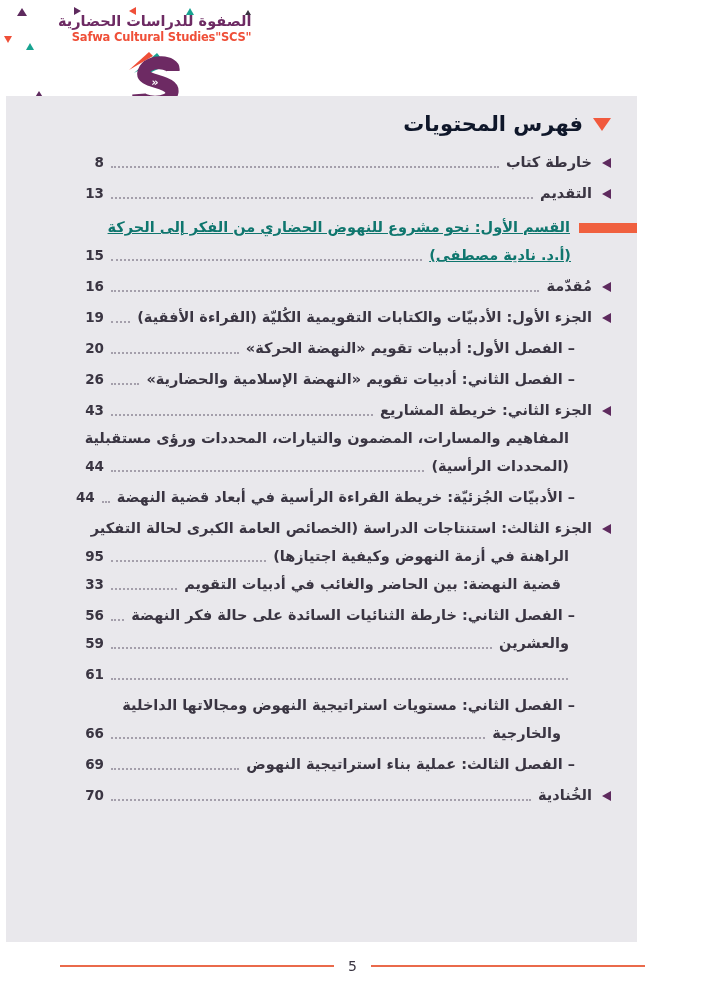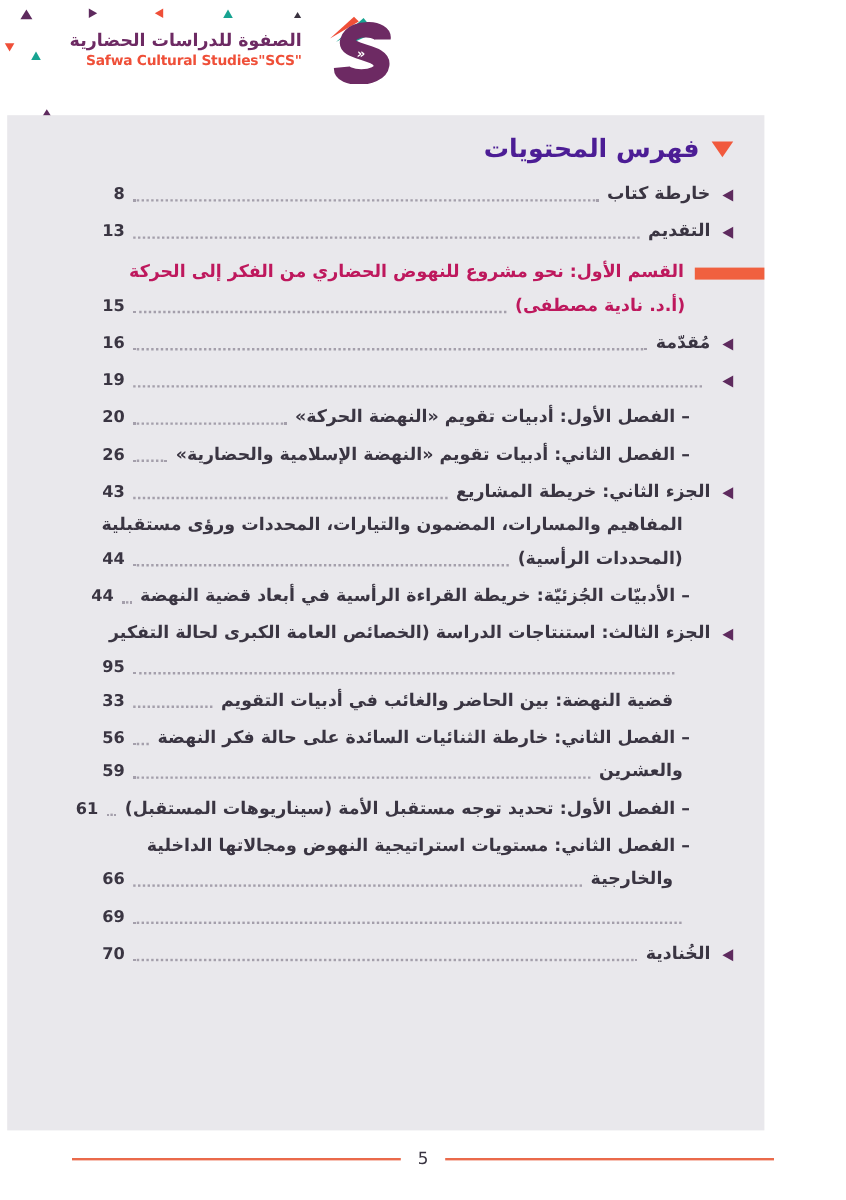--- a/index.html
+++ b/index.html
@@ -14,44 +14,44 @@
   .up-teal{border-left:4px solid transparent;border-right:4px solid transparent;border-bottom:7px solid #17a391;}
   .up-orange{border-left:6px solid transparent;border-right:6px solid transparent;border-bottom:9px solid #ef6a3c;}
   .up-dark{border-left:3px solid transparent;border-right:3px solid transparent;border-bottom:5px solid #3a3340;}
   .down-orange{border-left:4px solid transparent;border-right:4px solid transparent;border-top:7px solid #ef4f38;}
   .down-teal{border-left:6px solid transparent;border-right:6px solid transparent;border-top:9px solid #17a391;}
   .down-purple-lg{border-left:7px solid transparent;border-right:7px solid transparent;border-top:11px solid #5e2a5e;}
   .right-purple{border-top:4px solid transparent;border-bottom:4px solid transparent;border-left:7px solid #5e2a5e;}
   .left-orange{border-top:4px solid transparent;border-bottom:4px solid transparent;border-right:7px solid #ef4f38;}
 
   
-  .logo{position:absolute;top:12px;left:58px;display:flex;align-items:center;gap:22px;}
+  .logo{position:absolute;top:12px;left:58px;display:flex;align-items:center;gap:6px;flex-direction:column;}
   .logo-text{text-align:right;}
   .logo-ar{color:#6d2a63;font-weight:bold;font-size:14.5px;line-height:18px;direction:rtl;}
   .logo-en{color:#ef4f38;font-weight:bold;font-size:11.5px;line-height:14px;letter-spacing:-0.2px;}
 
   
   .card{
     position:absolute;top:96px;left:6px;width:631px;height:846px;
     background:#e9e8ec;box-sizing:border-box;
     padding:10px 26px 0 64px;direction:rtl;
   }
   .title-row{display:flex;align-items:center;gap:10px;height:36px;margin-bottom:6px;}
   .title-tri{width:0;height:0;border-left:9px solid transparent;border-right:9px solid transparent;border-top:13px solid #f1593d;flex:none;}
-  .page-title{margin:0;font-size:21px;font-weight:bold;color:#4c1d95;line-height:36px;}
+  .page-title{margin:0;font-size:21px;font-weight:bold;color:#0f172a;line-height:36px;}
 
   .r{display:flex;align-items:flex-end;margin-top:10px;line-height:21px;
      font-size:14.5px;font-weight:bold;color:#3a3542;}
   .r .txt{white-space:nowrap;}
   .b-tri{width:0;height:0;border-top:5.5px solid transparent;border-bottom:5.5px solid transparent;
          border-right:9px solid #5e2a5e;margin-left:10px;align-self:center;flex:none;}
   .b-bar{flex:none;width:58px;height:10px;background:#f0603f;margin-right:-26px;margin-left:9px;align-self:center;}
   .dots{flex:1;min-width:8px;border-bottom:2px dotted #a49fab;margin:0 7px 5px 7px;}
   .pg{flex:none;min-width:34px;direction:ltr;text-align:right;font-size:13.5px;color:#3a3542;}
-  .teal{color:#be185d;}
+  .teal{color:#0f766e;text-decoration:underline;}
   .r.dash{padding-right:36px;}
   .r.cont1{padding-right:42px;margin-top:7px;}
   .r.cont2{padding-right:50px;margin-top:7px;}
   .r.seccont{padding-right:40px;margin-top:7px;}
   .r.section{margin-top:13px;}
 
   
   .footer{position:absolute;top:958px;left:60px;right:60px;display:flex;align-items:center;gap:14px;}
   .fline{flex:1;height:2px;background:#ea6a4b;}
   .fpage{font-size:14px;color:#3a3542;font-weight:normal;}
@@ -122,20 +122,21 @@
 
   <div class="r tri">
     <span class="b-tri"></span>
     <span class="txt">مُقدّمة</span>
     <span class="dots"></span>
     <span class="pg">16</span>
   </div>
 
   <div class="r tri">
     <span class="b-tri"></span>
+    <span class="txt">الجزء الأول: الأدبيّات والكتابات التقويمية الكُليّة (القراءة الأفقية)</span>
     <span class="dots"></span>
     <span class="pg">19</span>
   </div>
 
   <div class="r dash">
     <span class="txt">– الفصل الأول: أدبيات تقويم «النهضة الحركة»</span>
     <span class="dots"></span>
     <span class="pg">20</span>
   </div>
 
@@ -167,20 +168,21 @@
     <span class="dots"></span>
     <span class="pg">44</span>
   </div>
 
   <div class="r tri">
     <span class="b-tri"></span>
     <span class="txt">الجزء الثالث: استنتاجات الدراسة (الخصائص العامة الكبرى لحالة التفكير</span>
   </div>
 
   <div class="r cont1">
+    <span class="txt">الراهنة في أزمة النهوض وكيفية اجتيازها)</span>
     <span class="dots"></span>
     <span class="pg">95</span>
   </div>
 
 
   <div class="r cont2">
     <span class="txt">قضية النهضة: بين الحاضر والغائب في أدبيات التقويم</span>
     <span class="dots"></span>
     <span class="pg">33</span>
   </div>
@@ -192,36 +194,36 @@
   </div>
 
 
   <div class="r cont1">
     <span class="txt">والعشرين</span>
     <span class="dots"></span>
     <span class="pg">59</span>
   </div>
 
   <div class="r dash">
-    <span class="txt">– الفصل الأول: تحديد توجه مستقبل الأمة (سيناريوهات المستقبل)</span>
     <span class="dots"></span>
     <span class="pg">61</span>
   </div>
 
   <div class="r dash">
     <span class="txt">– الفصل الثاني: مستويات استراتيجية النهوض ومجالاتها الداخلية</span>
   </div>
 
   <div class="r cont2">
     <span class="txt">والخارجية</span>
     <span class="dots"></span>
     <span class="pg">66</span>
   </div>
 
   <div class="r dash">
+    <span class="txt">– الفصل الثالث: عملية بناء استراتيجية النهوض</span>
     <span class="dots"></span>
     <span class="pg">69</span>
   </div>
 
   <div class="r tri">
     <span class="b-tri"></span>
     <span class="txt">الخُنادية</span>
     <span class="dots"></span>
     <span class="pg">70</span>
   </div>

